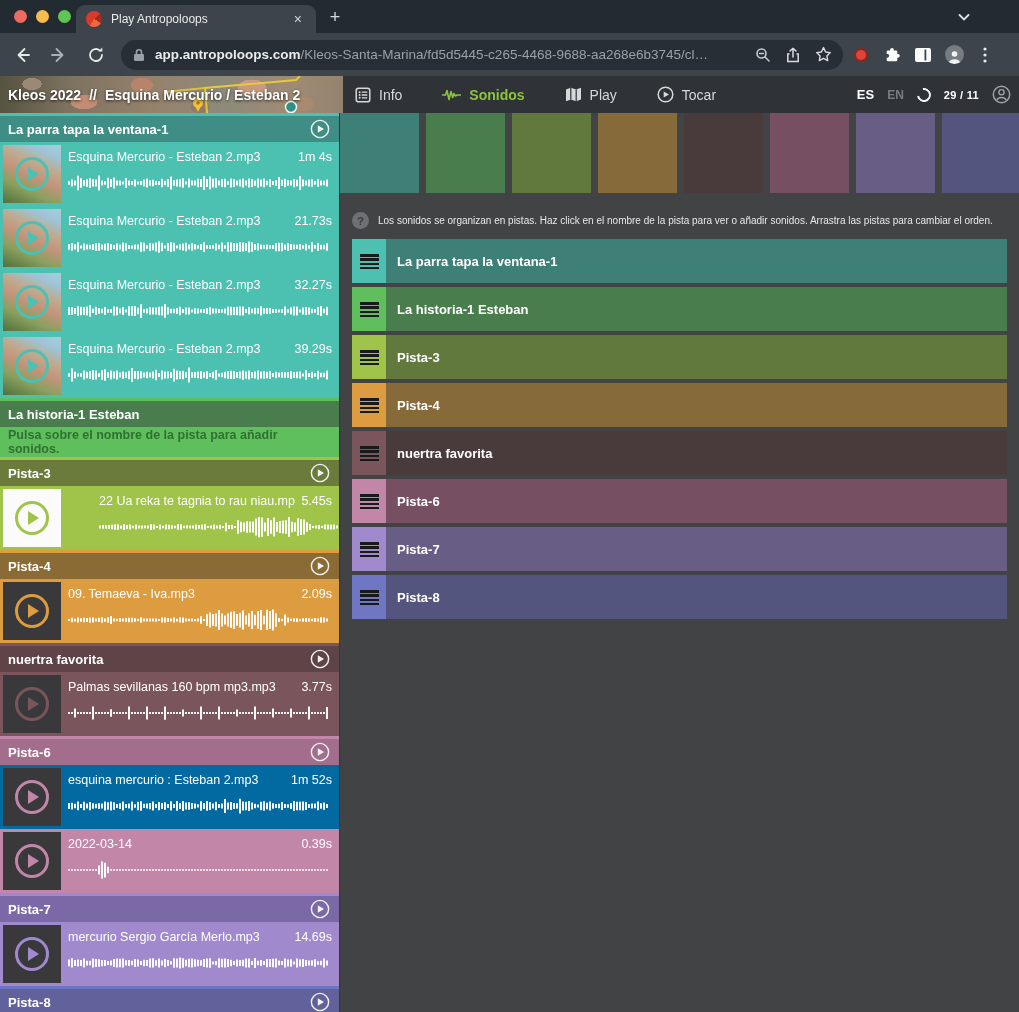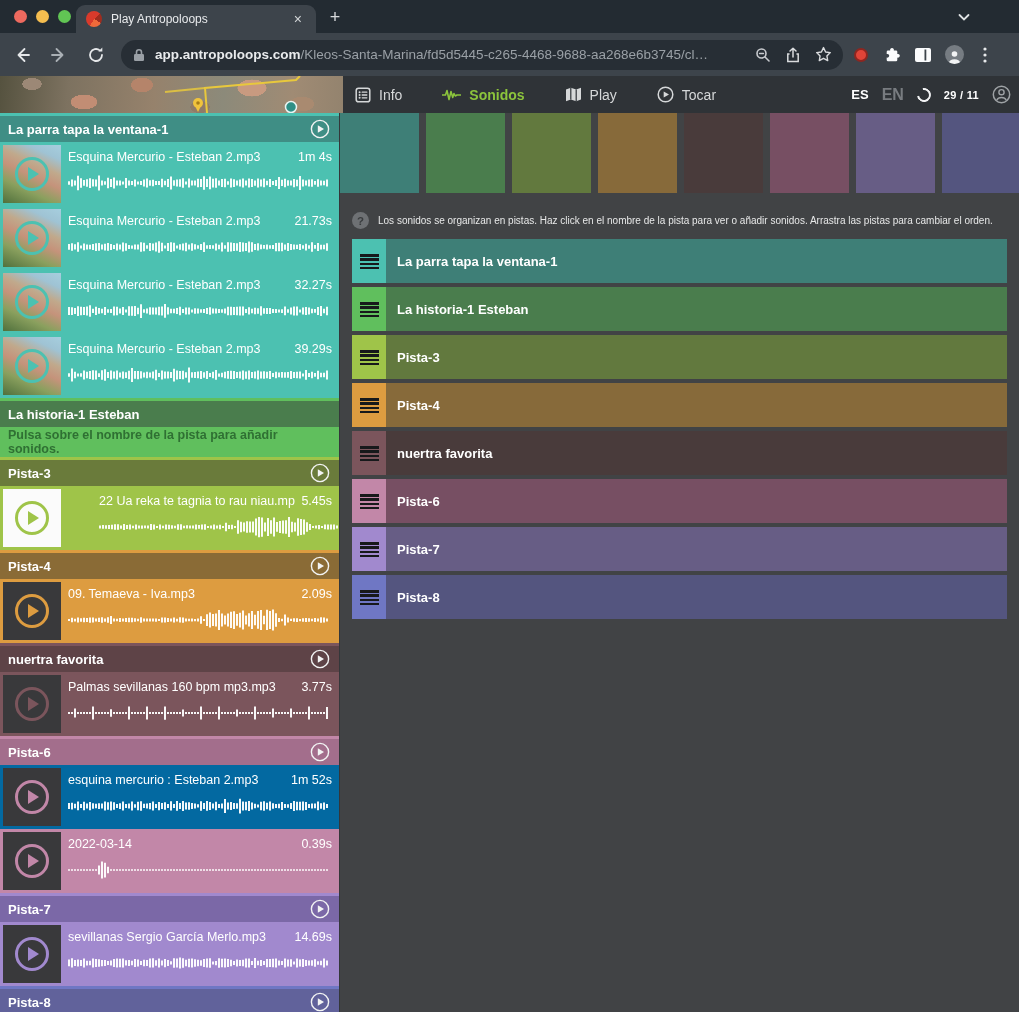--- a/index.html
+++ b/index.html
@@ -48,21 +48,21 @@
       linear-gradient(95deg,#55523f 0%,#7d7260 20%,#96826c 45%,#8c8a7a 65%,#a08b74 85%,#93836e 100%); }
   .photo svg { position:absolute; left:0; top:0; }
   .crumb { position:absolute; left:8px; top:0; height:37px; width:330px; display:flex; align-items:center;
            gap:8px; color:#fff; font-size:14px; font-weight:700; z-index:2;
            text-shadow:0 1px 3px rgba(0,0,0,.75); white-space:nowrap; overflow:hidden; }
   .appnav { position:absolute; left:355px; top:0; height:37px; display:flex; align-items:center; gap:40px; }
   .navitem { display:flex; align-items:center; gap:8px; font-size:14px; color:#d6d8d9; }
   .navitem.active { color:#8cc43c;font-weight:bold; }
   .appright { position:absolute; right:8px; top:0; height:37px; display:flex; align-items:center; gap:13px; }
   .lang-es { color:#fff; font-size:13px; font-weight:700; }
-  .lang-en { color:#787c80; font-size:16px; font-weight:700; }
+  .lang-en { color:#787c80; font-size:12px; font-weight:700; }
   .spinner { width:14px; height:14px; border-radius:50%; border:2.5px solid #f2f3f4; border-left-color:transparent; transform:rotate(35deg); }
   .counter { color:#fff; font-size:11px; font-weight:700; letter-spacing:.3px; }
 
   
   .content { display:flex; height:899px; }
   .sidebar { width:340px; flex:none; background:#2e3236; overflow:hidden; border-right:1px solid #34373a; }
   .main { flex:1; overflow:hidden; }
 
   
   .sec-strip { height:3px; }
@@ -195,20 +195,25 @@
   <div class="photo">
     <svg width="343" height="37" viewBox="0 0 343 37">
       <path d="M207 37 L205 12 L296 4 L300 0" stroke="#e8c83c" stroke-width="2" fill="none"></path>
       <path d="M205 12 L165 16" stroke="#e8c83c" stroke-width="2" fill="none" opacity=".85"></path>
       <circle cx="198" cy="27" r="5" fill="#f0c33c"></circle>
       <path d="M198 36 L194 28 L202 28 Z" fill="#f0c33c"></path>
       <circle cx="198" cy="27" r="1.8" fill="#a77d18"></circle>
       <circle cx="291" cy="31" r="5.5" fill="#2e8f86" stroke="#e8f4f2" stroke-width="1.5"></circle>
     </svg>
   </div>
+  <div class="crumb">
+    <span>Kleos 2022</span>
+    <span>//</span>
+    <span>Esquina Mercurio / Esteban 2</span>
+  </div>
   <div class="appnav">
     <div class="navitem">
       <svg width="16" height="16" viewBox="0 0 16 16">
         <rect x="1.2" y="1.2" width="13.6" height="13.6" rx="2.4" stroke="#d6d8d9" stroke-width="1.5" fill="none"></rect>
         <circle cx="4.6" cy="5.2" r="1" fill="#d6d8d9"></circle>
           <circle cx="4.6" cy="8" r="1" fill="#d6d8d9"></circle>
           <circle cx="4.6" cy="10.8" r="1" fill="#d6d8d9"></circle>
         <path d="M7.2 5.2 h4.6 M7.2 8 h4.6 M7.2 10.8 h4.6" stroke="#d6d8d9" stroke-width="1.3" stroke-linecap="round"></path>
       </svg>
       <span>Info</span>
@@ -460,21 +465,21 @@
           </svg>
         </div>
         <div class="clip" style="background: rgb(161, 137, 206);">
           <div class="thumb dark" style="--c: #A189CE;">
             <div class="ring">
               <div class="tri"></div>
             </div>
           </div>
           <div class="clipbody">
             <div class="cliptop">
-              <span class="cliptitle">sevillanas Sergio García Merlo.mp3</span>
+              <span class="cliptitle">mercurio Sergio García Merlo.mp3</span>
               <span class="clipdur">14.69s</span>
             </div>
             <svg class="wave" viewBox="0 0 262 24">
               <path d="M0 8.6h2v6.7h-2ZM3 7.3h2v9.3h-2ZM6 9.1h2v5.8h-2ZM9 8.4h2v7.2h-2ZM12 9.1h2v5.8h-2ZM15 7.5h2v9.0h-2ZM18 9.7h2v4.7h-2ZM21 9.8h2v4.5h-2ZM24 7.5h2v9.1h-2ZM27 7.9h2v8.1h-2ZM30 8.2h2v7.6h-2ZM33 8.9h2v6.3h-2ZM36 8.9h2v6.2h-2ZM39 10.1h2v3.9h-2ZM42 9.6h2v4.8h-2ZM45 8.0h2v8.0h-2ZM48 7.4h2v9.2h-2ZM51 7.7h2v8.6h-2ZM54 7.5h2v8.9h-2ZM57 9.3h2v5.3h-2ZM60 8.9h2v6.2h-2ZM63 9.7h2v4.5h-2ZM66 7.9h2v8.2h-2ZM69 8.6h2v6.8h-2ZM72 10.1h2v3.9h-2ZM75 8.7h2v6.5h-2ZM78 9.1h2v5.9h-2ZM81 7.4h2v9.2h-2ZM84 7.3h2v9.3h-2ZM87 9.2h2v5.6h-2ZM90 7.4h2v9.1h-2ZM93 9.4h2v5.2h-2ZM96 7.9h2v8.3h-2ZM99 9.0h2v6.0h-2ZM102 10.3h2v3.3h-2ZM105 7.3h2v9.4h-2ZM108 7.6h2v8.9h-2ZM111 6.4h2v11.1h-2ZM114 7.2h2v9.6h-2ZM117 8.8h2v6.4h-2ZM120 7.8h2v8.4h-2ZM123 7.4h2v9.2h-2ZM126 8.2h2v7.6h-2ZM129 8.8h2v6.4h-2ZM132 9.2h2v5.5h-2ZM135 8.0h2v8.0h-2ZM138 7.6h2v8.8h-2ZM141 7.3h2v9.4h-2ZM144 10.5h2v3.0h-2ZM147 9.9h2v4.3h-2ZM150 7.3h2v9.5h-2ZM153 7.7h2v8.6h-2ZM156 7.6h2v8.8h-2ZM159 8.0h2v7.9h-2ZM162 8.7h2v6.6h-2ZM165 9.9h2v4.2h-2ZM168 8.4h2v7.1h-2ZM171 9.0h2v5.9h-2ZM174 8.8h2v6.4h-2ZM177 7.4h2v9.2h-2ZM180 7.5h2v9.1h-2ZM183 10.0h2v3.9h-2ZM186 7.1h2v9.8h-2ZM189 9.7h2v4.5h-2ZM192 9.0h2v5.9h-2ZM195 9.9h2v4.2h-2ZM198 7.9h2v8.3h-2ZM201 8.1h2v7.9h-2ZM204 7.8h2v8.4h-2ZM207 7.5h2v8.9h-2ZM210 9.4h2v5.2h-2ZM213 9.9h2v4.2h-2ZM216 7.6h2v8.8h-2ZM219 8.5h2v7.1h-2ZM222 8.2h2v7.6h-2ZM225 10.4h2v3.2h-2ZM228 7.6h2v8.8h-2ZM231 8.5h2v7.0h-2ZM234 7.9h2v8.2h-2ZM237 9.0h2v6.0h-2ZM240 9.5h2v4.9h-2ZM243 9.2h2v5.6h-2ZM246 8.2h2v7.6h-2ZM249 10.2h2v3.5h-2ZM252 9.8h2v4.4h-2ZM255 7.4h2v9.2h-2ZM258 9.5h2v5.1h-2Z" fill="#ffffff" opacity="0.95"></path>
             </svg>
           </div>
         </div>
       </div>
       <div class="section">
         <div class="sec-strip" style="background: rgb(111, 119, 196);"></div>

